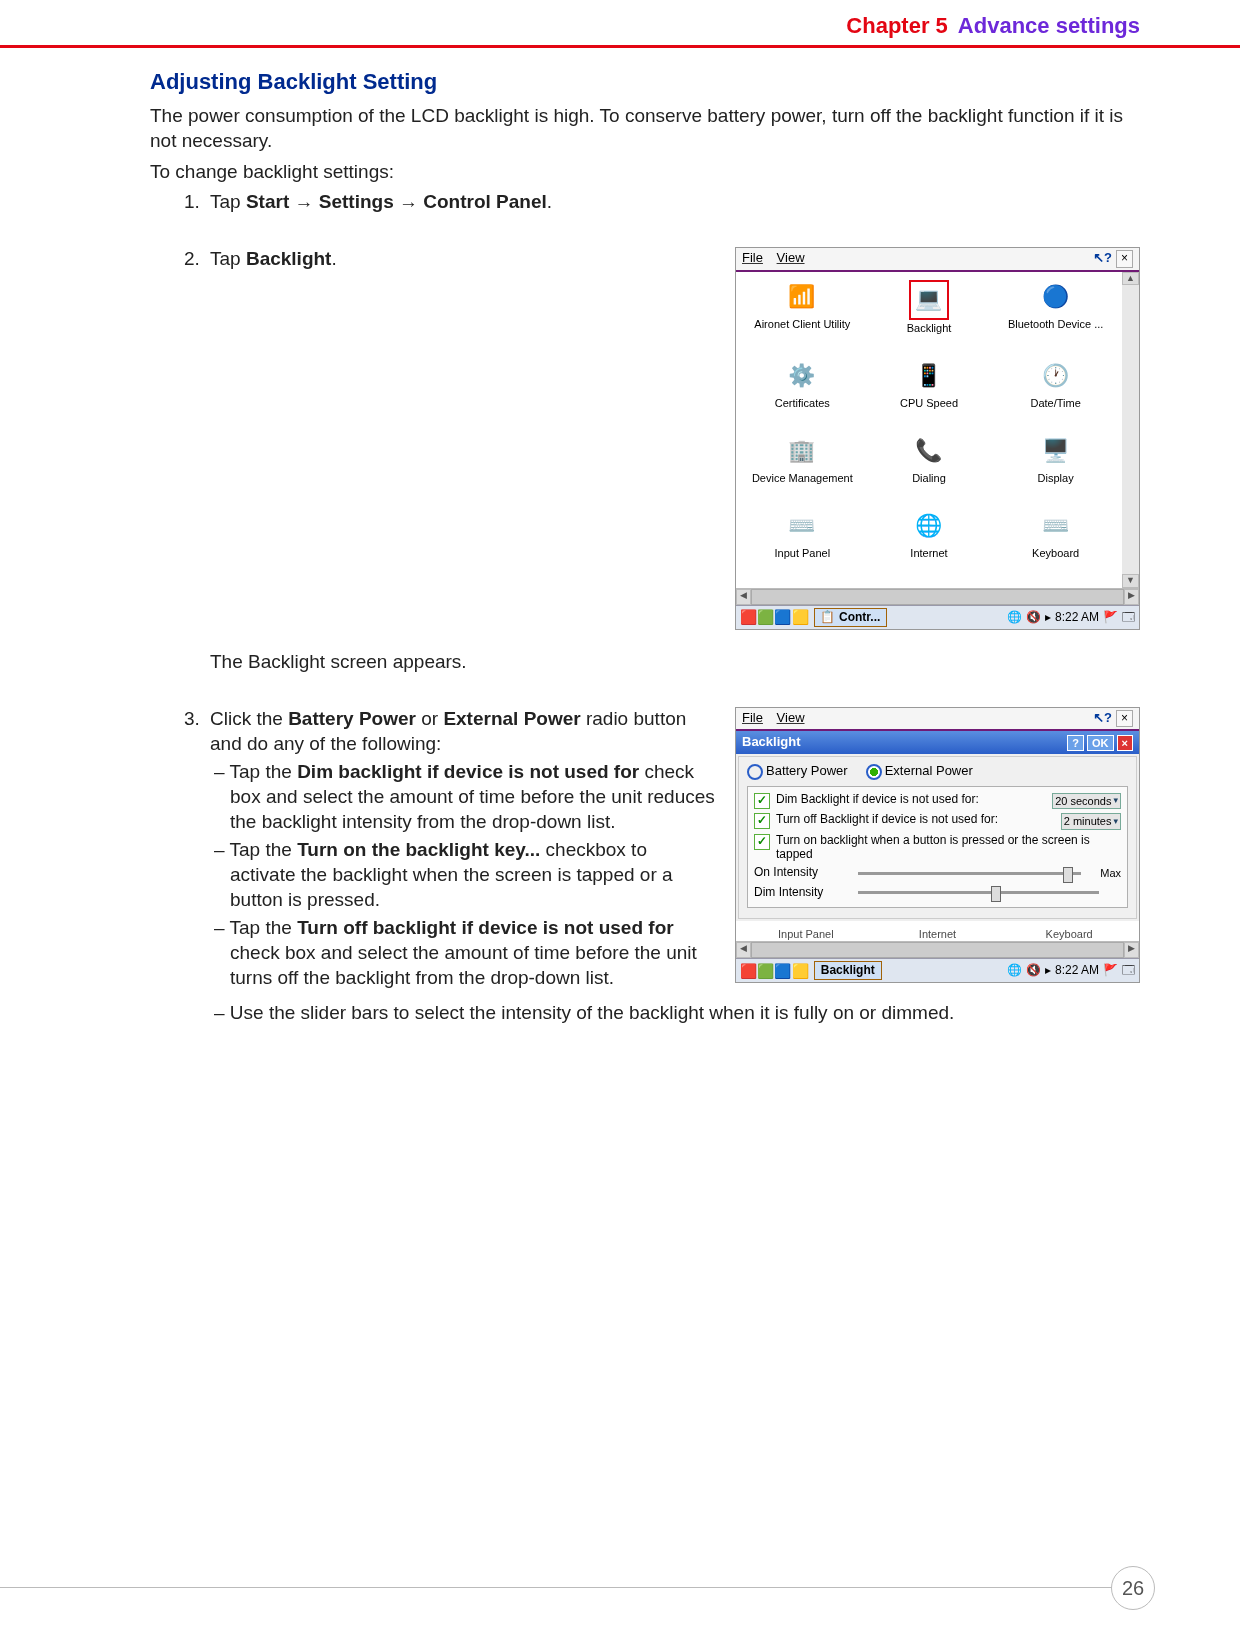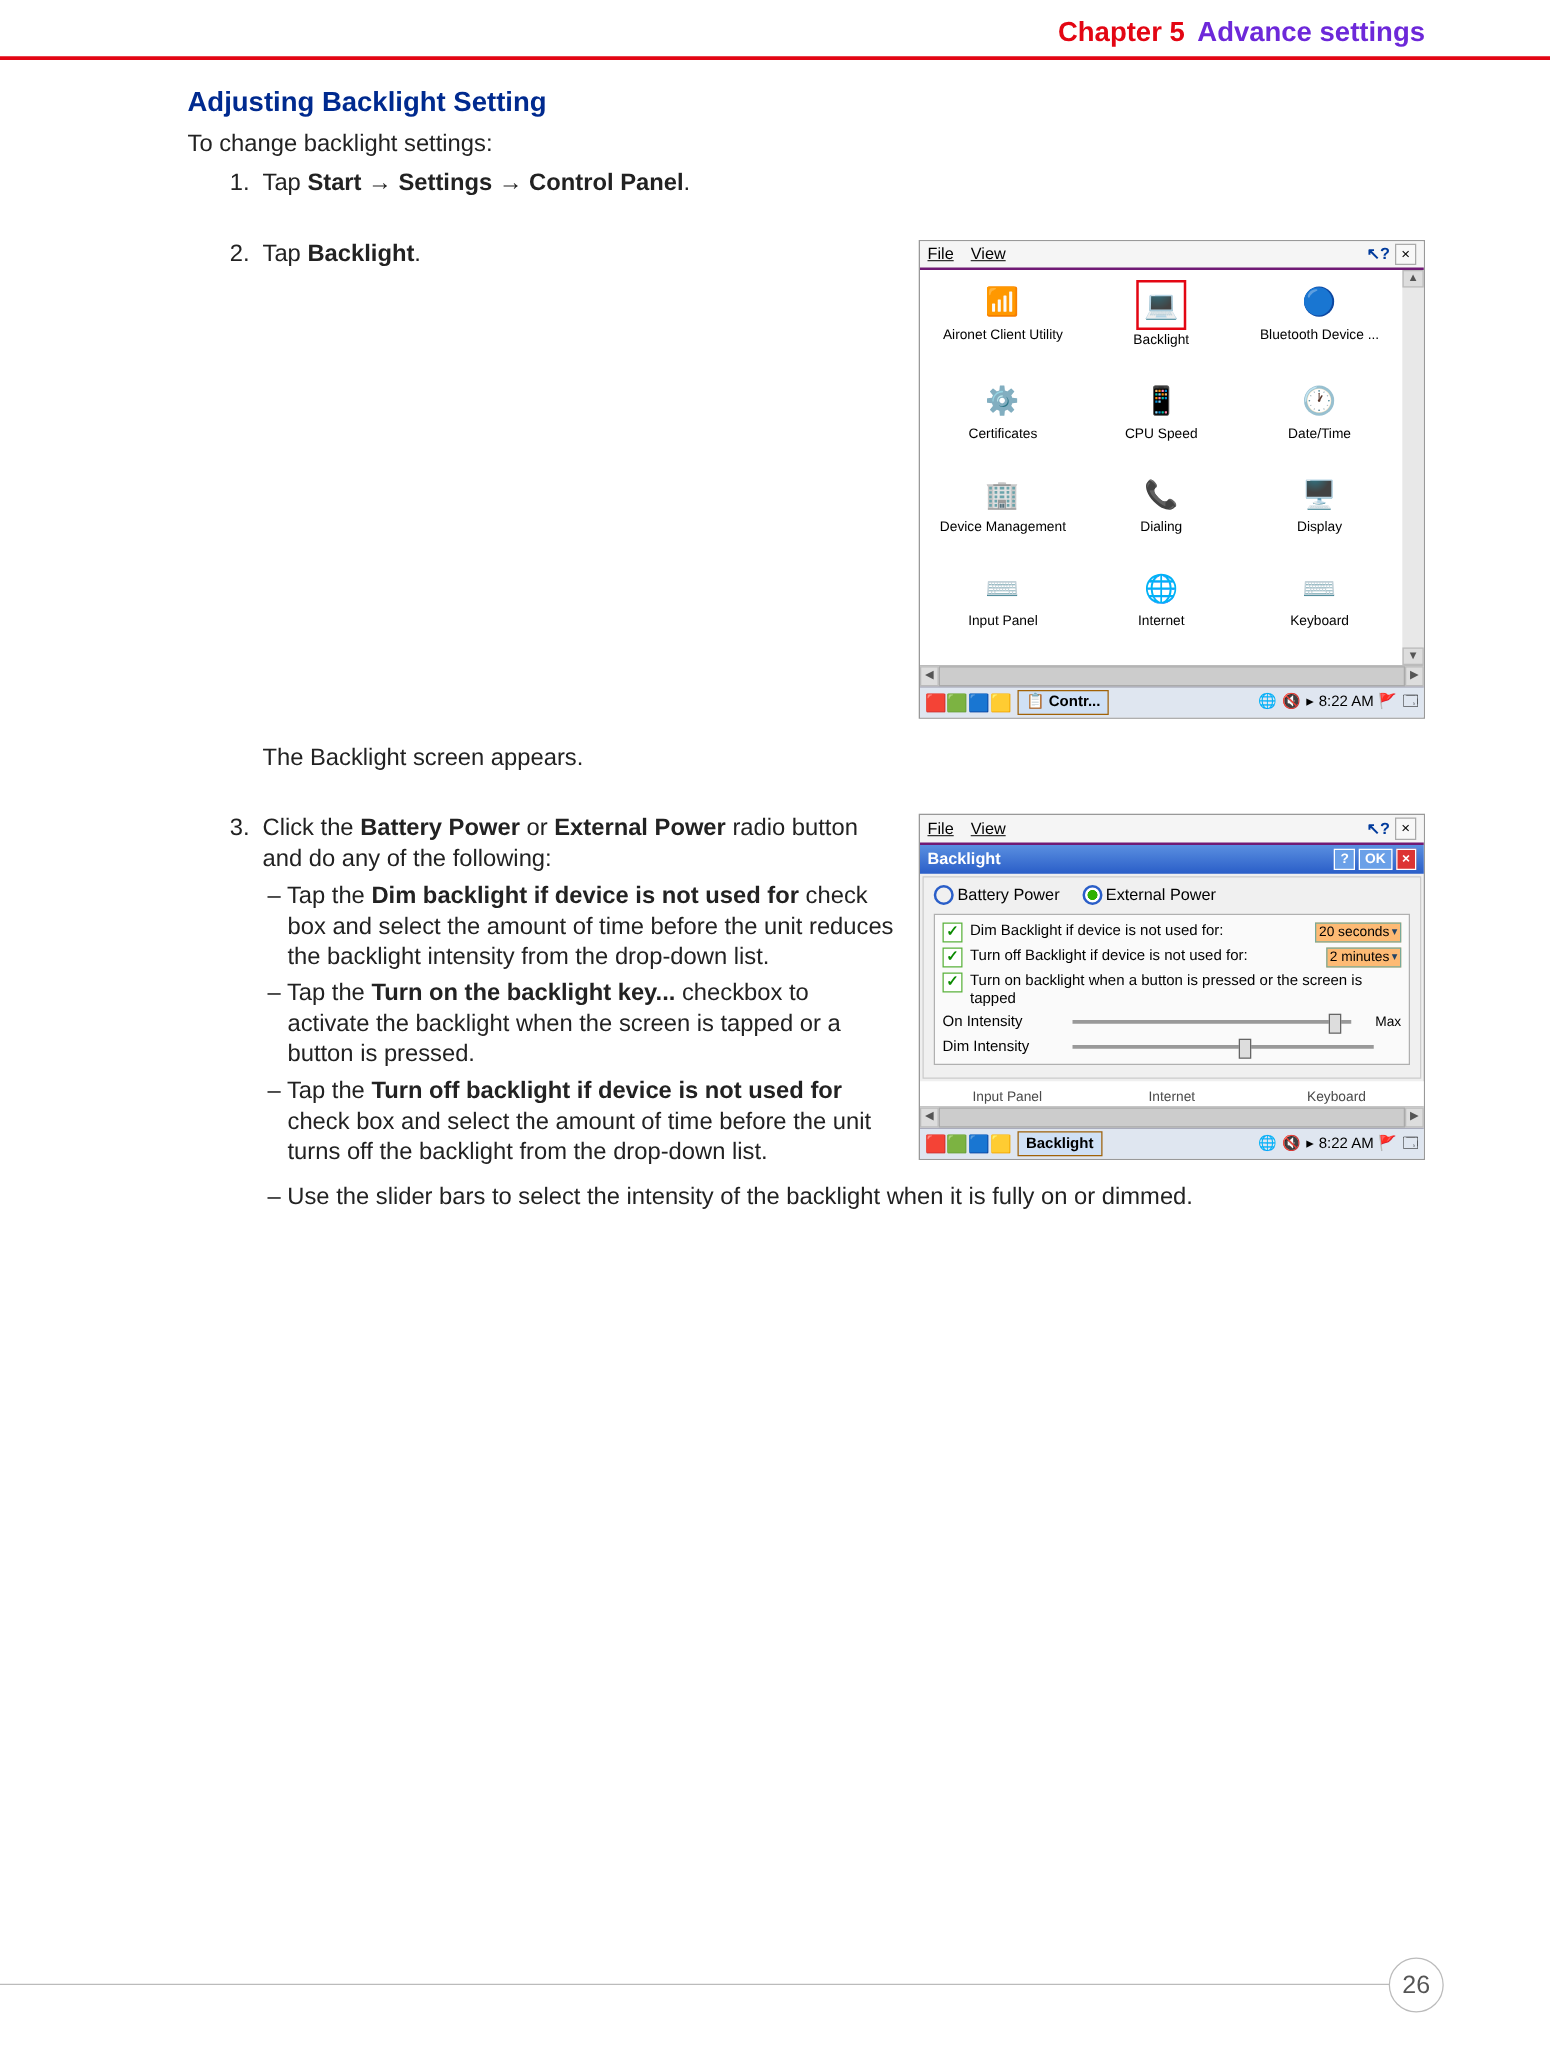--- a/index.html
+++ b/index.html
@@ -61,21 +61,21 @@
   .dlg-title .btns span { background: #6aa0e8; border: 1px solid #fff; color: #fff; font-size: 11px; font-weight: bold; padding: 0 4px; }
   .dlg-body { background: #f0f0f0; padding: 6px 8px 10px 8px; border: 1px solid #ccc; margin: 2px; }
   .radios { display: flex; gap: 18px; margin-bottom: 6px; }
   .radio { display: flex; align-items: center; gap: 3px; }
   .r-off { width: 12px; height: 12px; border: 2px solid #2a5ec8; border-radius: 50%; display: inline-block; }
   .r-on { width: 12px; height: 12px; border: 2px solid #2a5ec8; border-radius: 50%; background: radial-gradient(circle, #2fb000 45%, #fff 50%); display: inline-block; }
   .panel { border: 1px solid #b0b0b0; background: #fafafa; padding: 6px; font-size: 12px; }
   .row { display: flex; align-items: flex-start; gap: 6px; margin-bottom: 4px; }
   .chk { width: 14px; height: 14px; border: 1px solid #59b03a; background: #fff; color: #0a8a00; font-size: 12px; line-height: 12px; text-align: center; font-weight: bold; flex: 0 0 auto; }
   .row .lbl { flex: 1; line-height: 1.15; }
-  .dd { border: 1px solid #7a9; background: #fdba74; padding: 0 2px; font-size: 11px; display: flex; align-items: center; gap: 2px; white-space: nowrap; }
+  .dd { border: 1px solid #7a9; background: #e5e5e5; padding: 0 2px; font-size: 11px; display: flex; align-items: center; gap: 2px; white-space: nowrap; }
   .dd::after { content: "▾"; font-size: 9px; color: #246; }
   .slider-row { display: flex; align-items: center; gap: 19px; font-size: 12px; margin-top: 4px; }
   .slider-row .lab { width: 85px; }
   .track { flex: 1; height: 3px; background: #999; position: relative; }
   .thumb { position: absolute; top: -5px; width: 8px; height: 14px; background: #ddd; border: 1px solid #666; }
   .max { font-size: 11px; }
   .faded-row { display: grid; grid-template-columns: repeat(3, 1fr); text-align: center; font-size: 11px; color: #4a4a4a; padding: 6px 4px 0 4px; background: #fff; }
   .page-num {
     position: absolute;
     bottom: 40px;
@@ -101,20 +101,21 @@
 <body>
 
 <div class="header">
   <span class="chap">Chapter 5</span>
   <span class="title">Advance settings</span>
 </div>
 <hr class="red-rule">
 
 <div class="content">
   <div class="section-title">Adjusting Backlight Setting</div>
+  <p>The power consumption of the LCD backlight is high. To conserve battery power, turn off the backlight function if it is not necessary.</p>
   <p>To change backlight settings:</p>
 
   <ol>
     <li>
       <span>Tap </span><b>Start</b><span> → </span><b>Settings</b><span> → </span><b>Control Panel</b><span>.</span>
     </li>
     <li>
       <div class="two-col">
         <div class="left-col">
           <span>Tap </span><b>Backlight</b><span>.</span>

